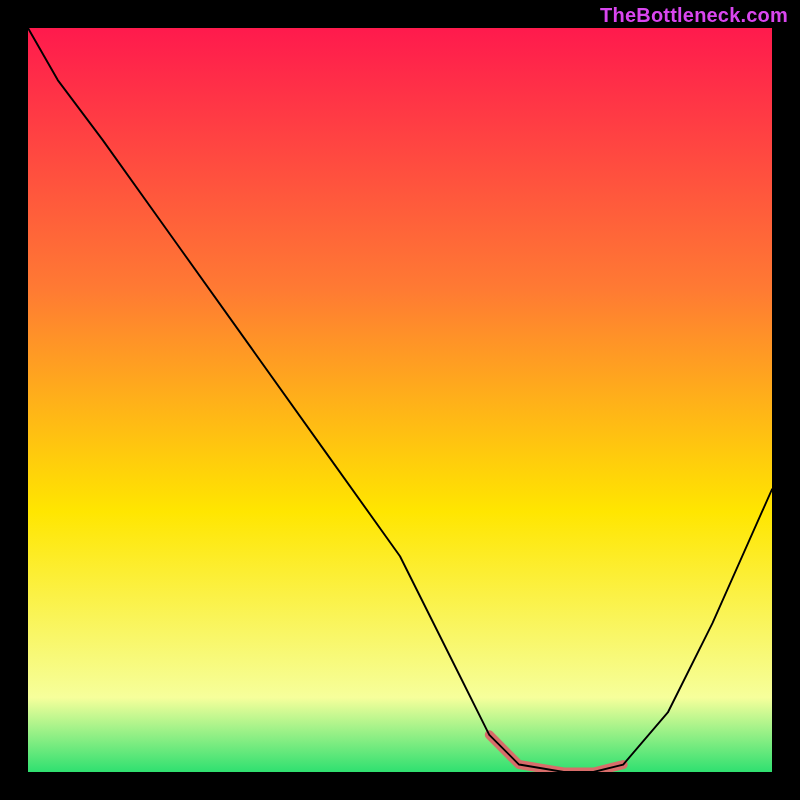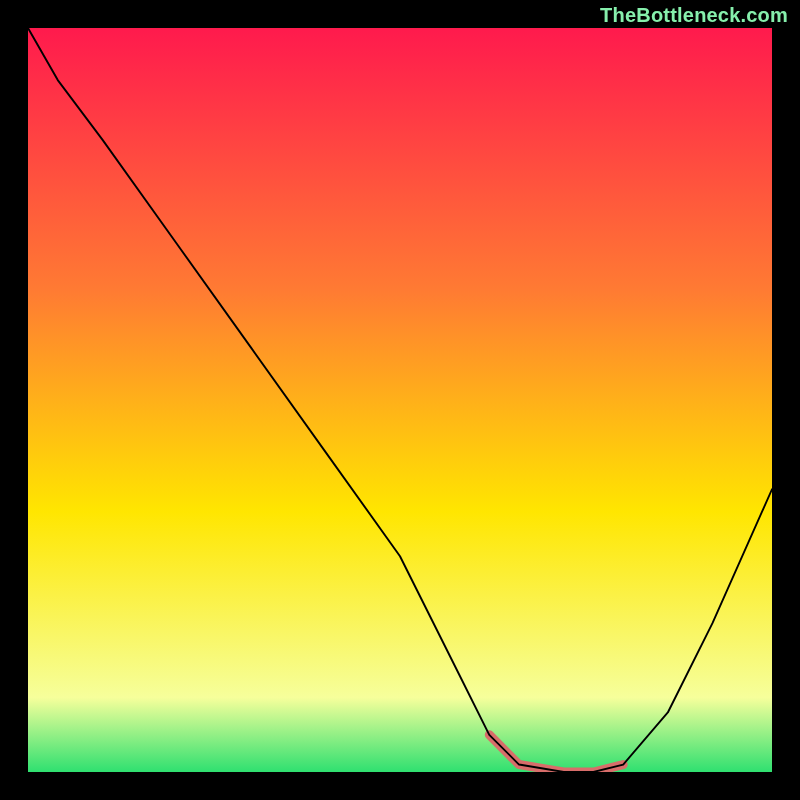--- a/index.html
+++ b/index.html
@@ -14,21 +14,21 @@
   .frame {
     position: relative;
     width: 800px;
     height: 800px;
     background: #000;
   }
   .watermark {
     position: absolute;
     top: 4px;
     right: 12px;
-    color: #86efac;
+    color: #d946ef;
     font-size: 20px;
     font-weight: 600;
     letter-spacing: 0.2px;
     z-index: 10;
   }
   .plot-wrap {
     position: absolute;
     left: 28px;
     top: 28px;
     width: 744px;

